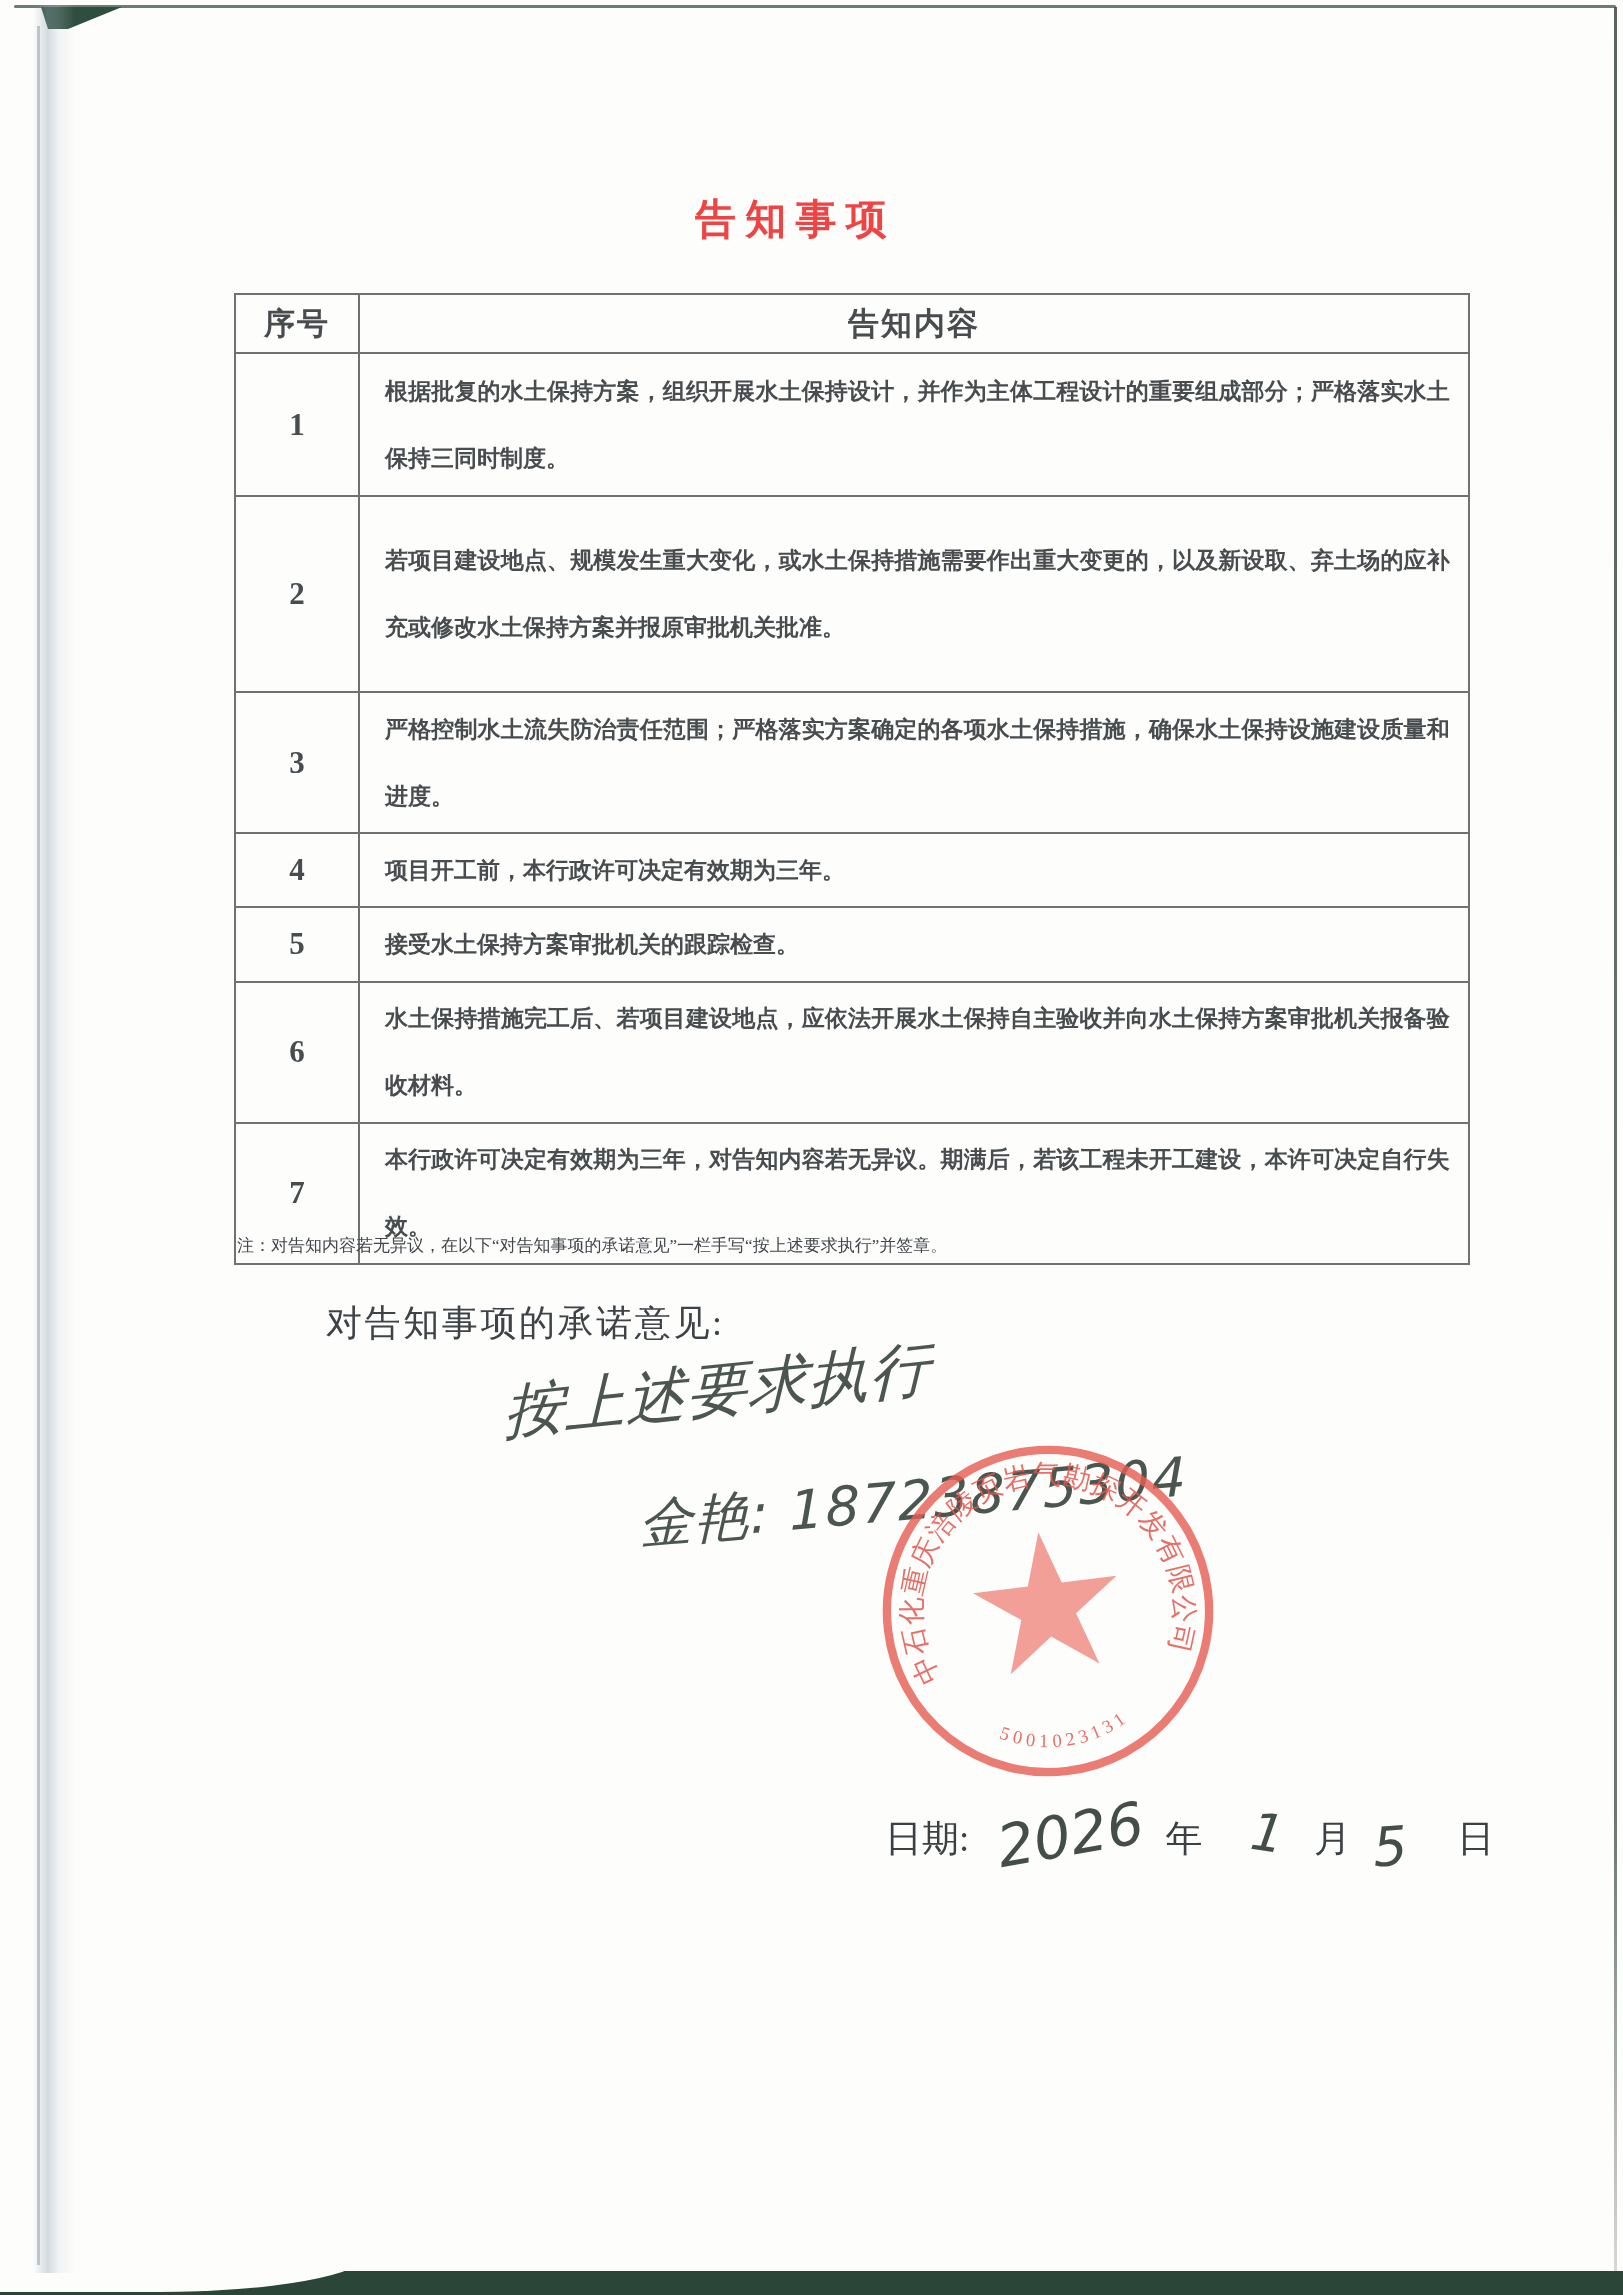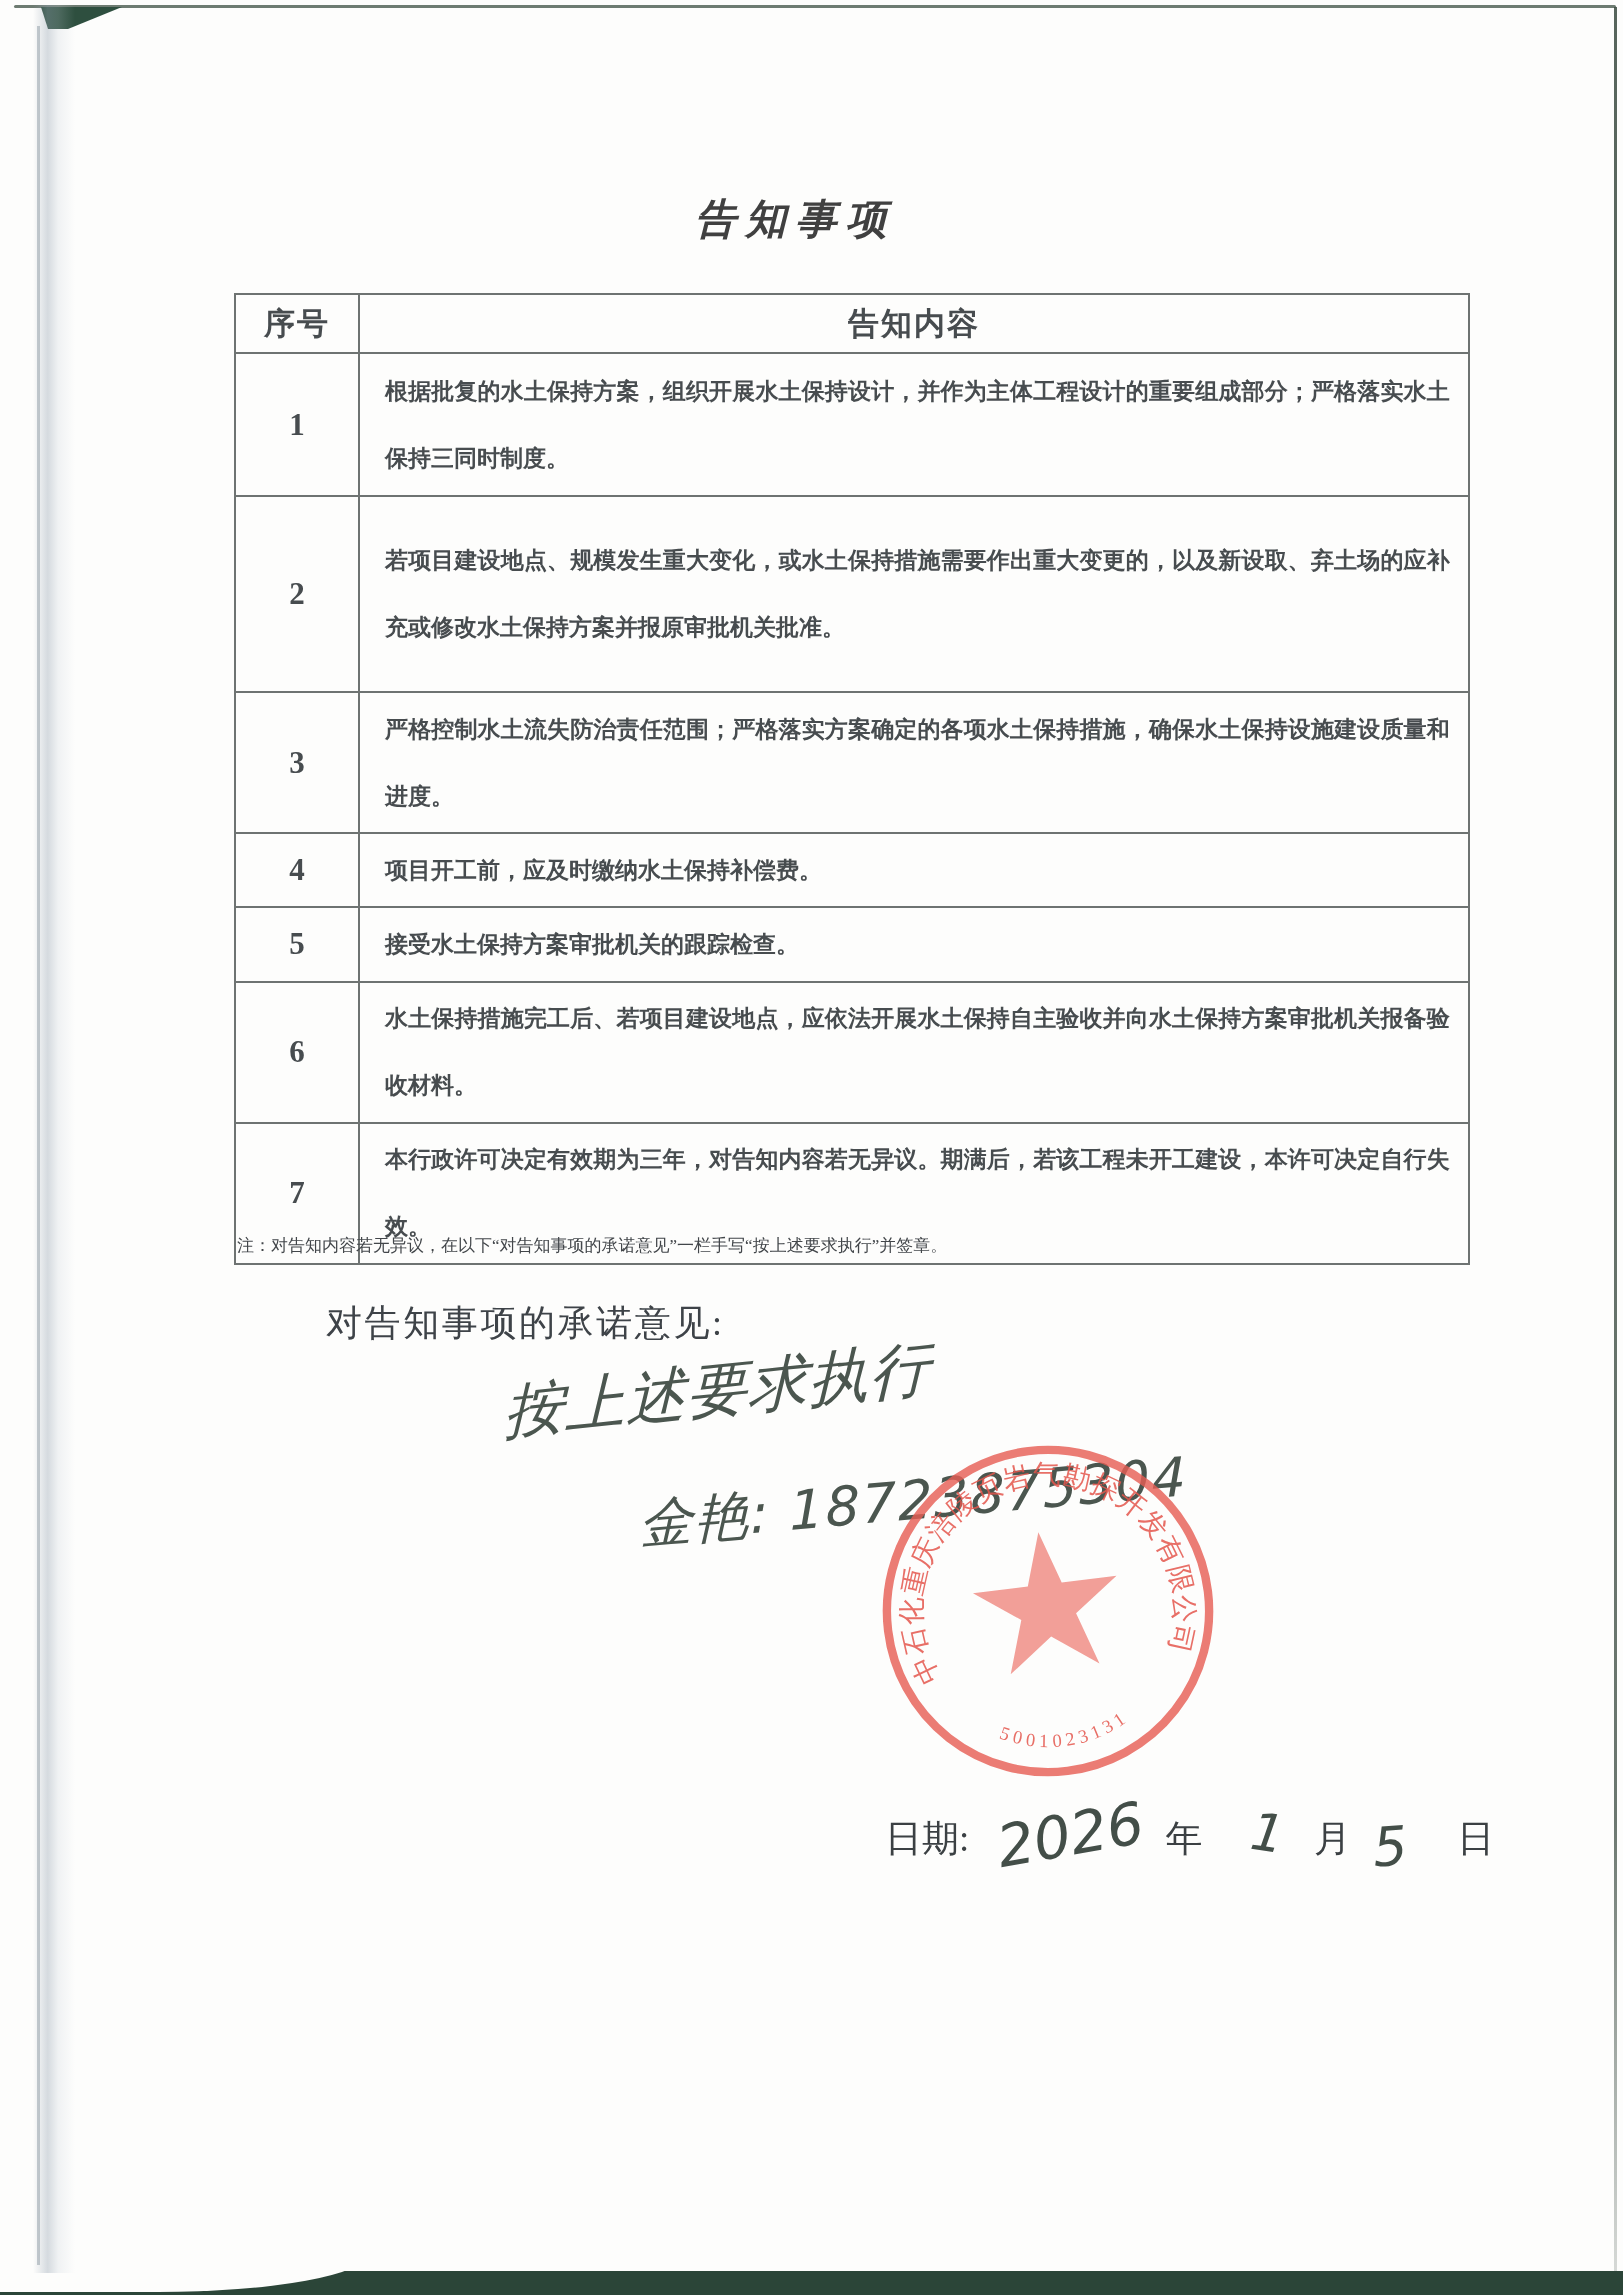--- a/index.html
+++ b/index.html
@@ -66,21 +66,21 @@
 <div class="page">
 
   <div class="top-edge"></div>
   <div class="right-edge"></div>
   <div class="cover-bottom" style="background:#2b4538;"></div>
   <div class="curl-bl"></div>
   <div class="corner-wedge"></div>
   <div class="binding"></div>
   <div class="binding-line"></div>
 
-  <div class="title" style="color:#404040;font-style:italic;">告知事项</div>
+  <div class="title" style="color:#ef4444;">告知事项</div>
 
   <table class="notice">
     <colgroup>
         <col class="c-no">
         <col>
       </colgroup>
     <tbody>
         <tr style="height:59px">
       <th>序号</th>
       <th>告知内容</th>
@@ -92,21 +92,21 @@
     <tr style="height:196px">
       <td class="no-cell">2</td>
       <td class="content-cell">若项目建设地点、规模发生重大变化，或水土保持措施需要作出重大变更的，以及新设取、弃土场的应补充或修改水土保持方案并报原审批机关批准。</td>
     </tr>
     <tr style="height:131px">
       <td class="no-cell">3</td>
       <td class="content-cell">严格控制水土流失防治责任范围；严格落实方案确定的各项水土保持措施，确保水土保持设施建设质量和进度。</td>
     </tr>
     <tr style="height:74px">
       <td class="no-cell">4</td>
-      <td class="content-cell">项目开工前，应及时缴纳水土保持补偿费。</td>
+      <td class="content-cell">项目开工前，本行政许可决定有效期为三年。</td>
     </tr>
     <tr style="height:62px">
       <td class="no-cell">5</td>
       <td class="content-cell">接受水土保持方案审批机关的跟踪检查。</td>
     </tr>
     <tr style="height:134px">
       <td class="no-cell">6</td>
       <td class="content-cell">水土保持措施完工后、若项目建设地点，应依法开展水土保持自主验收并向水土保持方案审批机关报备验收材料。</td>
     </tr>
     <tr style="height:132px">

